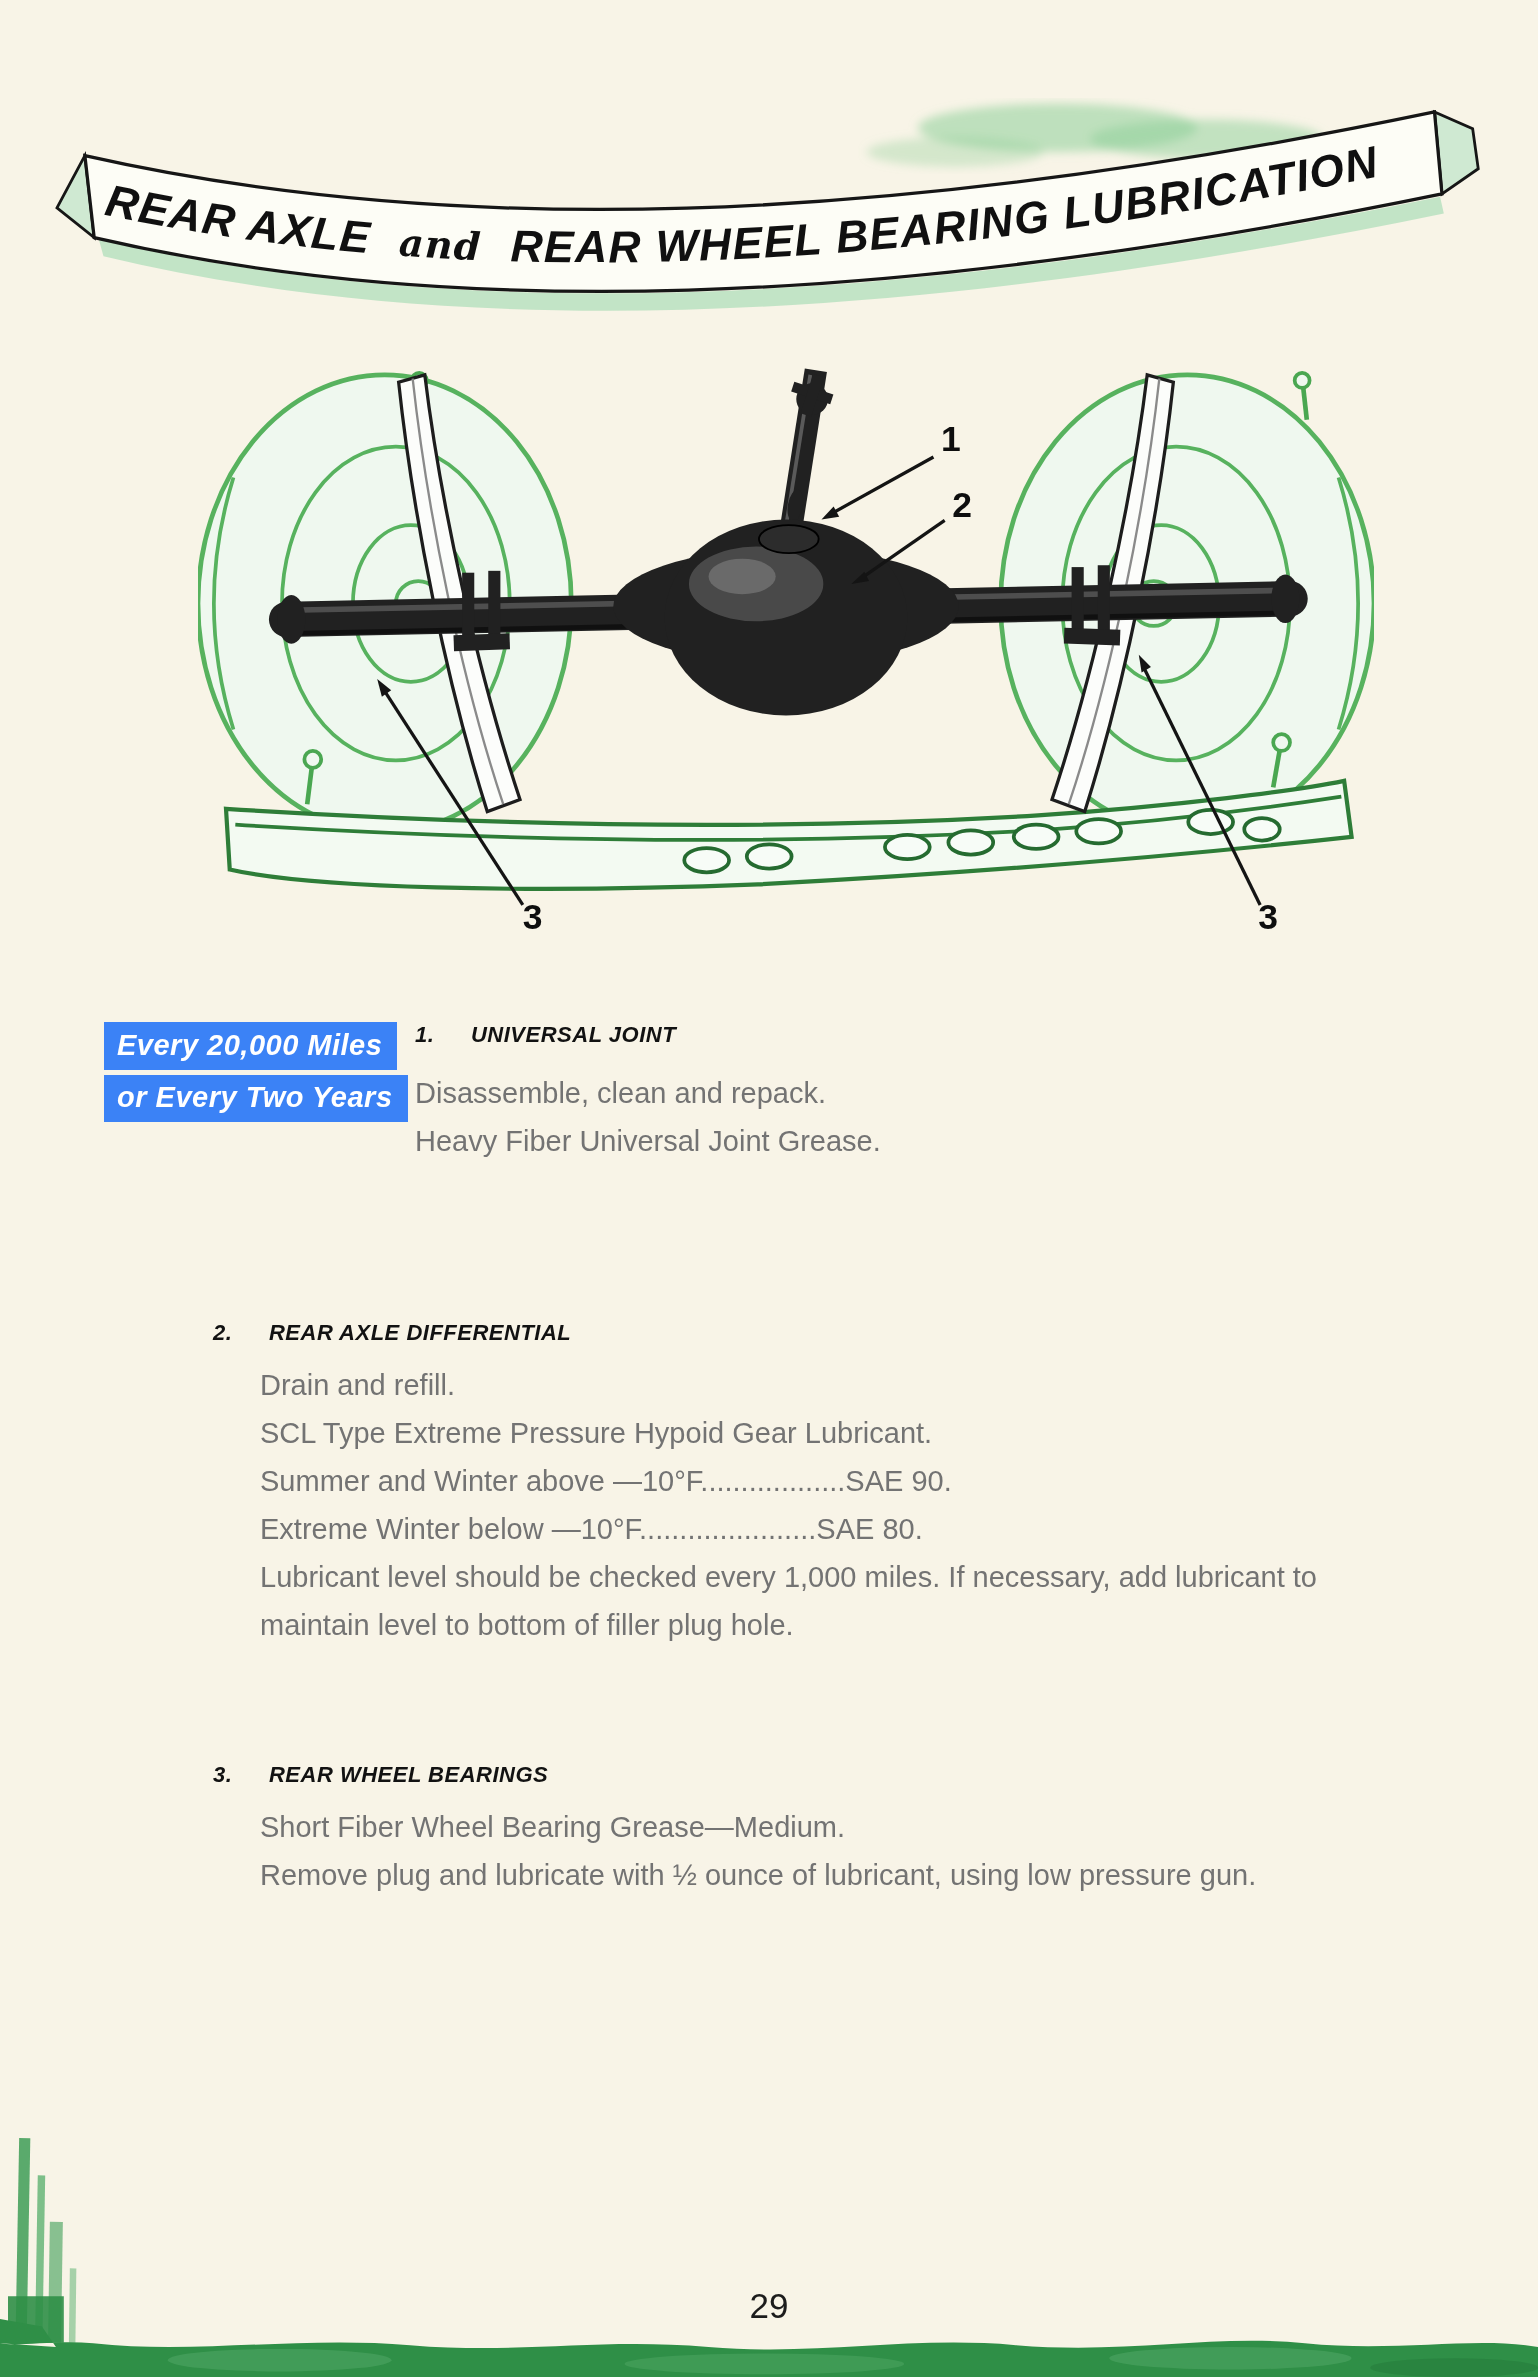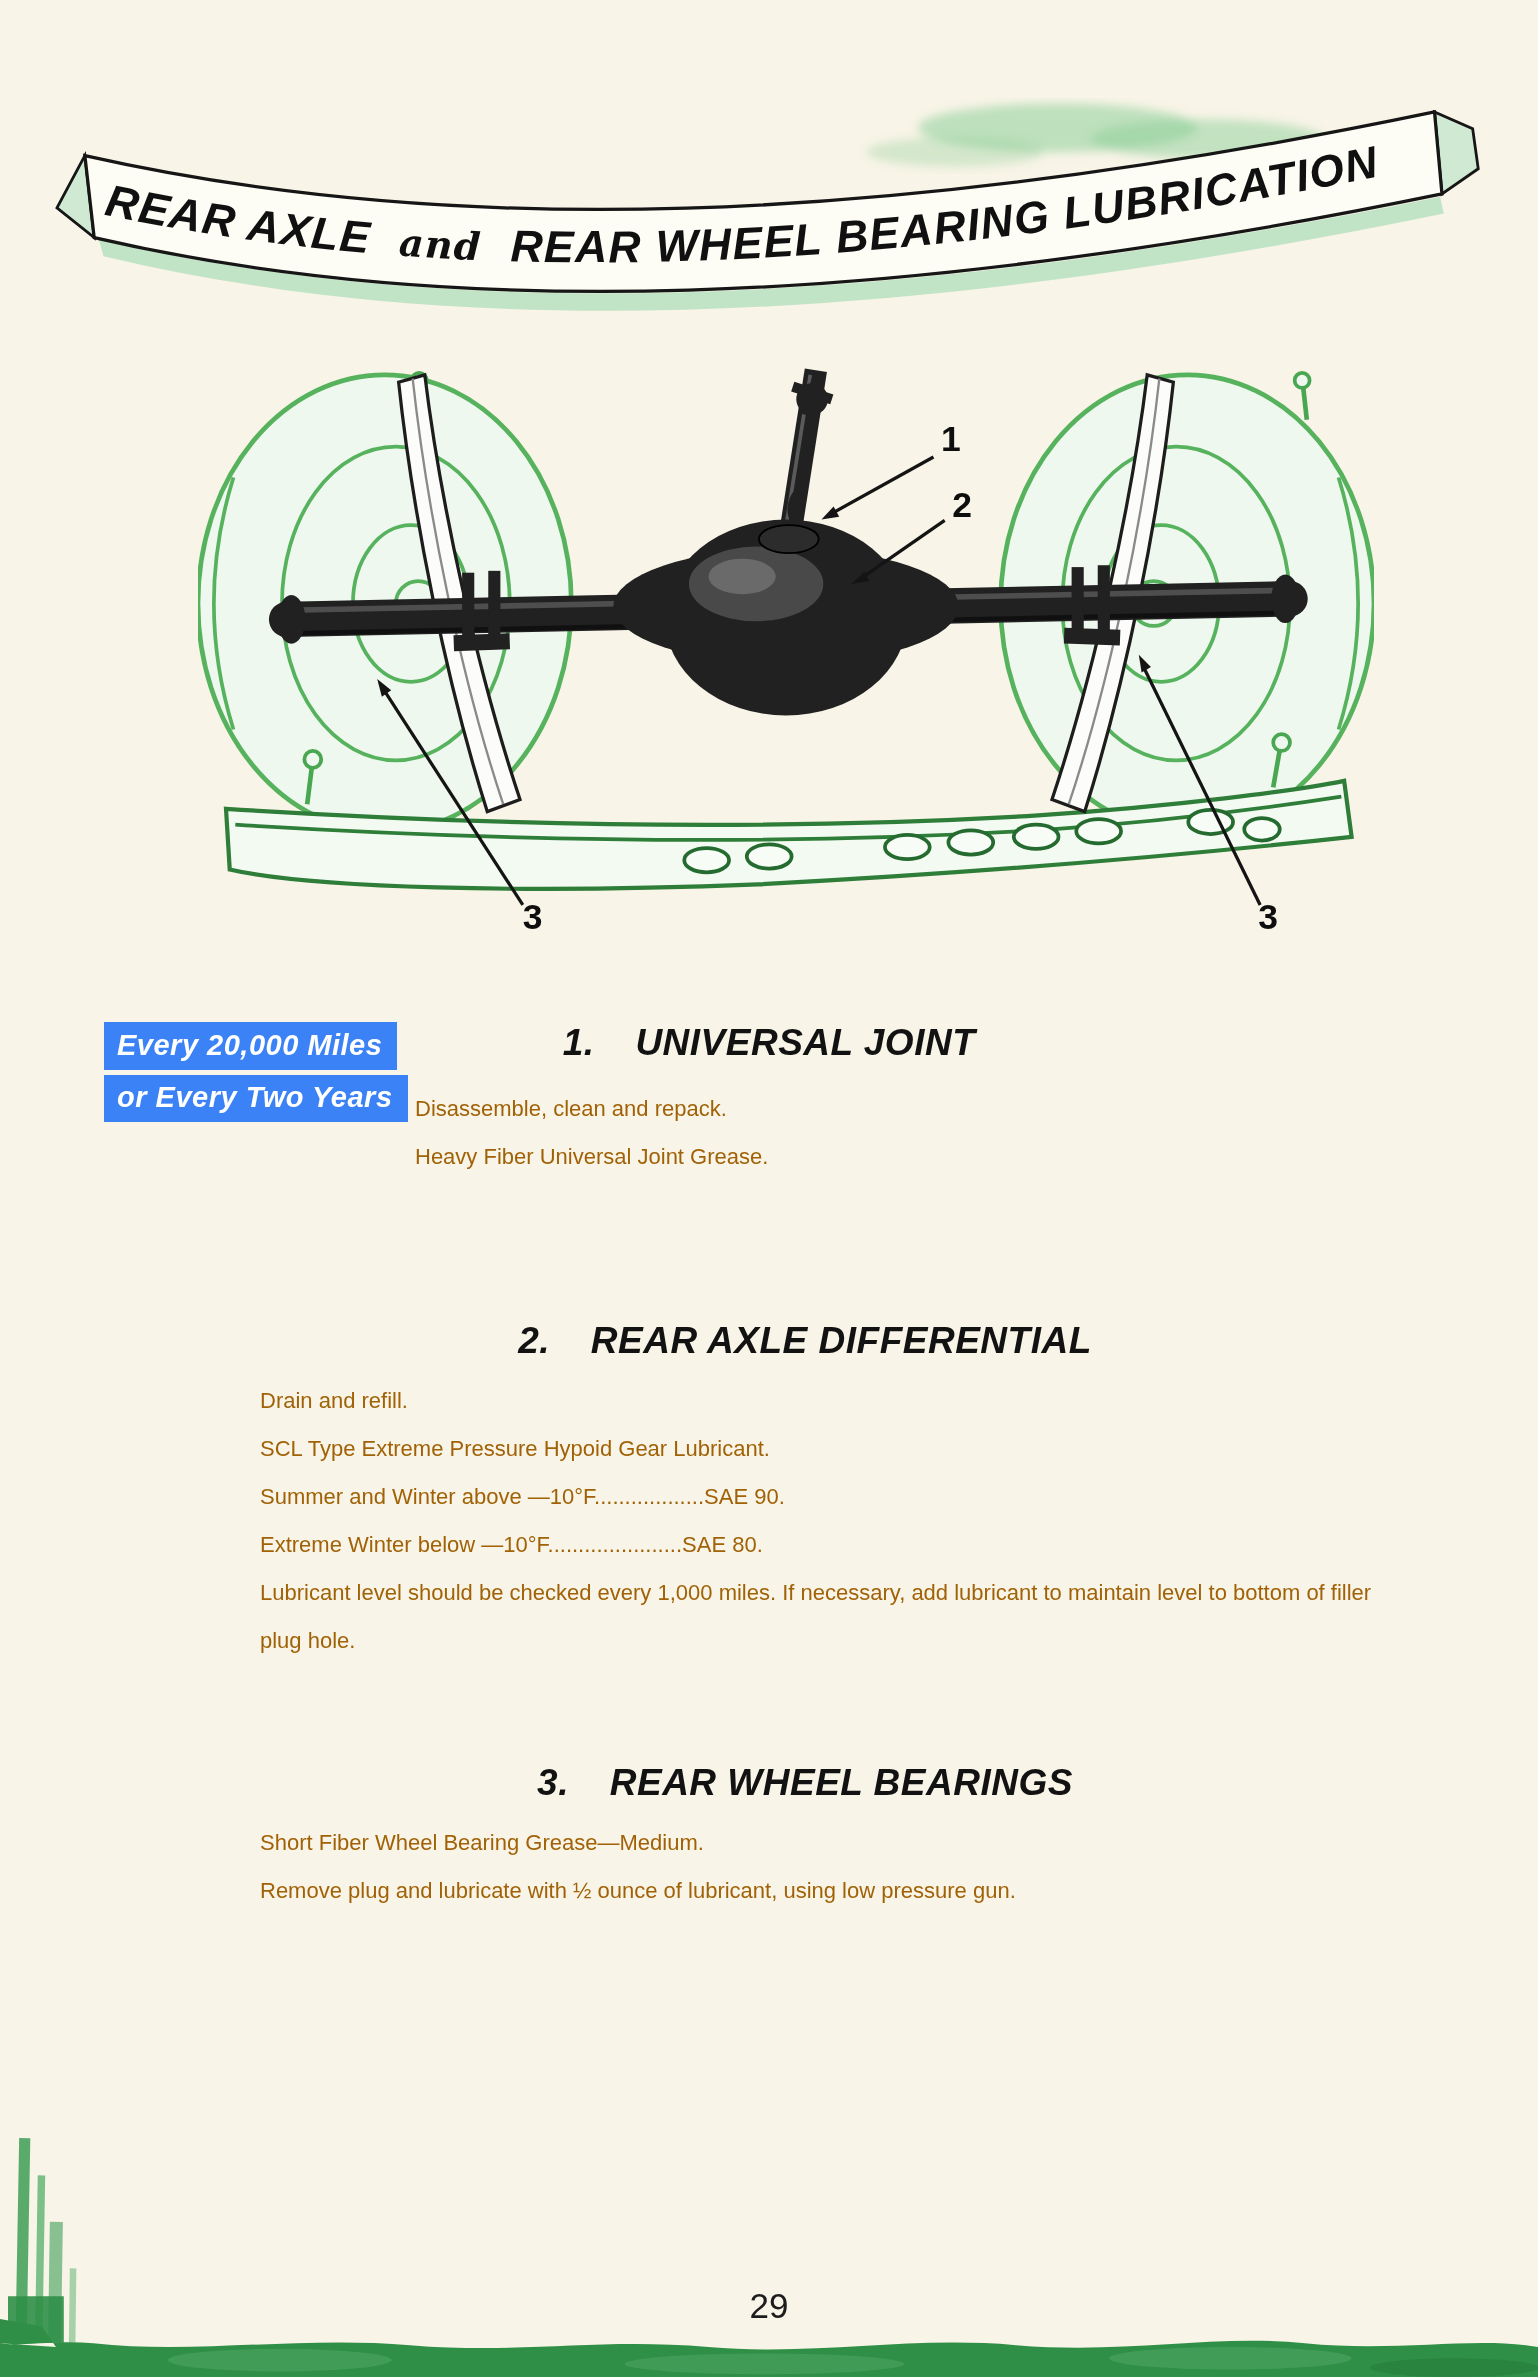--- a/index.html
+++ b/index.html
@@ -41,24 +41,24 @@
   
   .badge { position:absolute; left:104px; top:1022px; }
   .badge-row {
     display:table; background:#3b82f6; color:#ffffff;
     font-weight:bold; font-style:italic; font-size:29px;
     padding:6.5px 15px 8.4px 13px; margin-bottom:4.7px; letter-spacing:0.5px;
   }
 
   
   .section { position:absolute; }
-  .sec-head { font-weight:bold; font-style:italic; font-size:37px; letter-spacing:0.5px; color:#121212;text-align:center; }
+  .sec-head { font-weight:bold; font-style:italic; font-size:22px; letter-spacing:0.5px; color:#121212; }
   .sec-head .h-num { display:inline-block; }
   .sec-head .h-title { display:inline-block; margin-left:30px; }
-  .sec-body { font-size:22px; line-height:48px; color:#a16207; }
+  .sec-body { font-size:29px; line-height:48px; color:#737373; }
   .sec1 { left:415px; top:1022px; width:708px; }
   .sec1 .sec-body { margin-top:20.5px; }
   .sec2 { left:213px; top:1320px; width:1184px; }
   .sec3 { left:213px; top:1762px; width:1184px; }
   .sec2 .sec-body, .sec3 .sec-body { margin-left:47px; margin-top:15px; }
   .body-line { min-height:48px; }
 
   
   .page-number {
     position:absolute; left:0; right:0; top:2286px;

